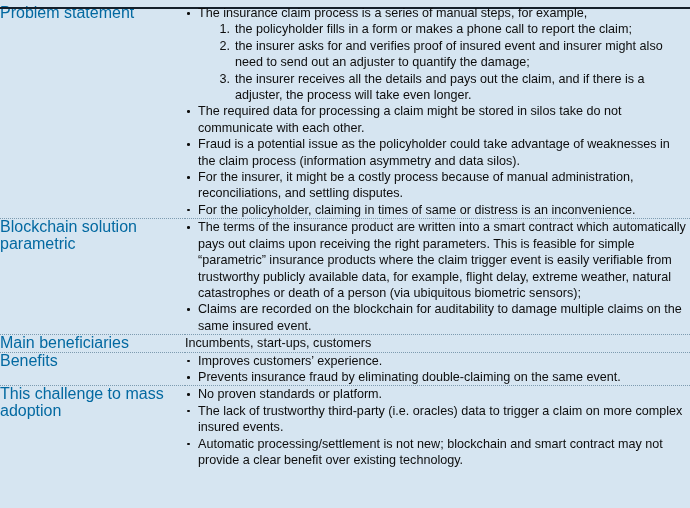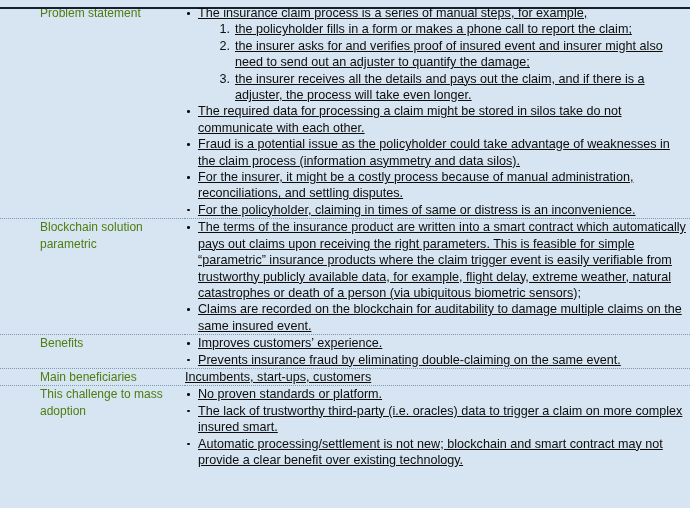--- a/index.html
+++ b/index.html
@@ -51,30 +51,28 @@
 
   td.label-cell {
     width: 185px;
     padding: 6px 8px 7px 14px;
     box-sizing: border-box;
   }
   td.content-cell {
     width: 505px;
     padding: 6px 8px 7px 0px;
     box-sizing: border-box;
-    text-decoration: underline;
   }
 
   .label-text {
-    font-size: 12px;
+    font-size: 16px;
     line-height: 16.4px;
     font-weight: 400;
-    color: #4d7c0f;
+    color: #0369a1;
     white-space: pre-line;
-    margin-left: 40px;
   }
 
   .plain-text {
     font-size: 12.6px;
     line-height: 16.4px;
     color: #0d0d0d;
     padding-left: 0px;
   }
 
   ul.bullets {
@@ -193,57 +191,57 @@
               </li>
               <li class="bullet-item">
                 <span class="bullet-dot"></span>
                 <span class="bullet-body">Claims are recorded on the blockchain for auditability to damage multiple claims on the same insured event.</span>
               </li>
             </ul>
           </td>
         </tr>
         <tr class="spec-row">
           <td class="label-cell">
+            <div class="label-text">Main beneficiaries</div>
+          </td>
+          <td class="content-cell">
+            <div class="plain-text">Incumbents, start-ups, customers</div>
+          </td>
+        </tr>
+        <tr class="spec-row">
+          <td class="label-cell">
             <div class="label-text">Benefits</div>
           </td>
           <td class="content-cell">
             <ul class="bullets">
               <li class="bullet-item">
                 <span class="bullet-dot"></span>
                 <span class="bullet-body">Improves customers’ experience.</span>
               </li>
               <li class="bullet-item">
                 <span class="bullet-dot"></span>
                 <span class="bullet-body">Prevents insurance fraud by eliminating double-claiming on the same event.</span>
               </li>
             </ul>
-          </td>
-        </tr>
-        <tr class="spec-row">
-          <td class="label-cell">
-            <div class="label-text">Main beneficiaries</div>
-          </td>
-          <td class="content-cell">
-            <div class="plain-text">Incumbents, start-ups, customers</div>
           </td>
         </tr>
         <tr class="spec-row">
           <td class="label-cell">
             <div class="label-text">This challenge to mass
 adoption</div>
           </td>
           <td class="content-cell">
             <ul class="bullets">
               <li class="bullet-item">
                 <span class="bullet-dot"></span>
                 <span class="bullet-body">No proven standards or platform.</span>
               </li>
               <li class="bullet-item">
                 <span class="bullet-dot"></span>
-                <span class="bullet-body">The lack of trustworthy third-party (i.e. oracles) data to trigger a claim on more complex insured smart.</span>
+                <span class="bullet-body">The lack of trustworthy third-party (i.e. oracles) data to trigger a claim on more complex insured events.</span>
               </li>
               <li class="bullet-item">
                 <span class="bullet-dot"></span>
                 <span class="bullet-body">Automatic processing/settlement is not new; blockchain and smart contract may not provide a clear benefit over existing technology.</span>
               </li>
             </ul>
           </td>
         </tr>
       </tbody>
   </table>

